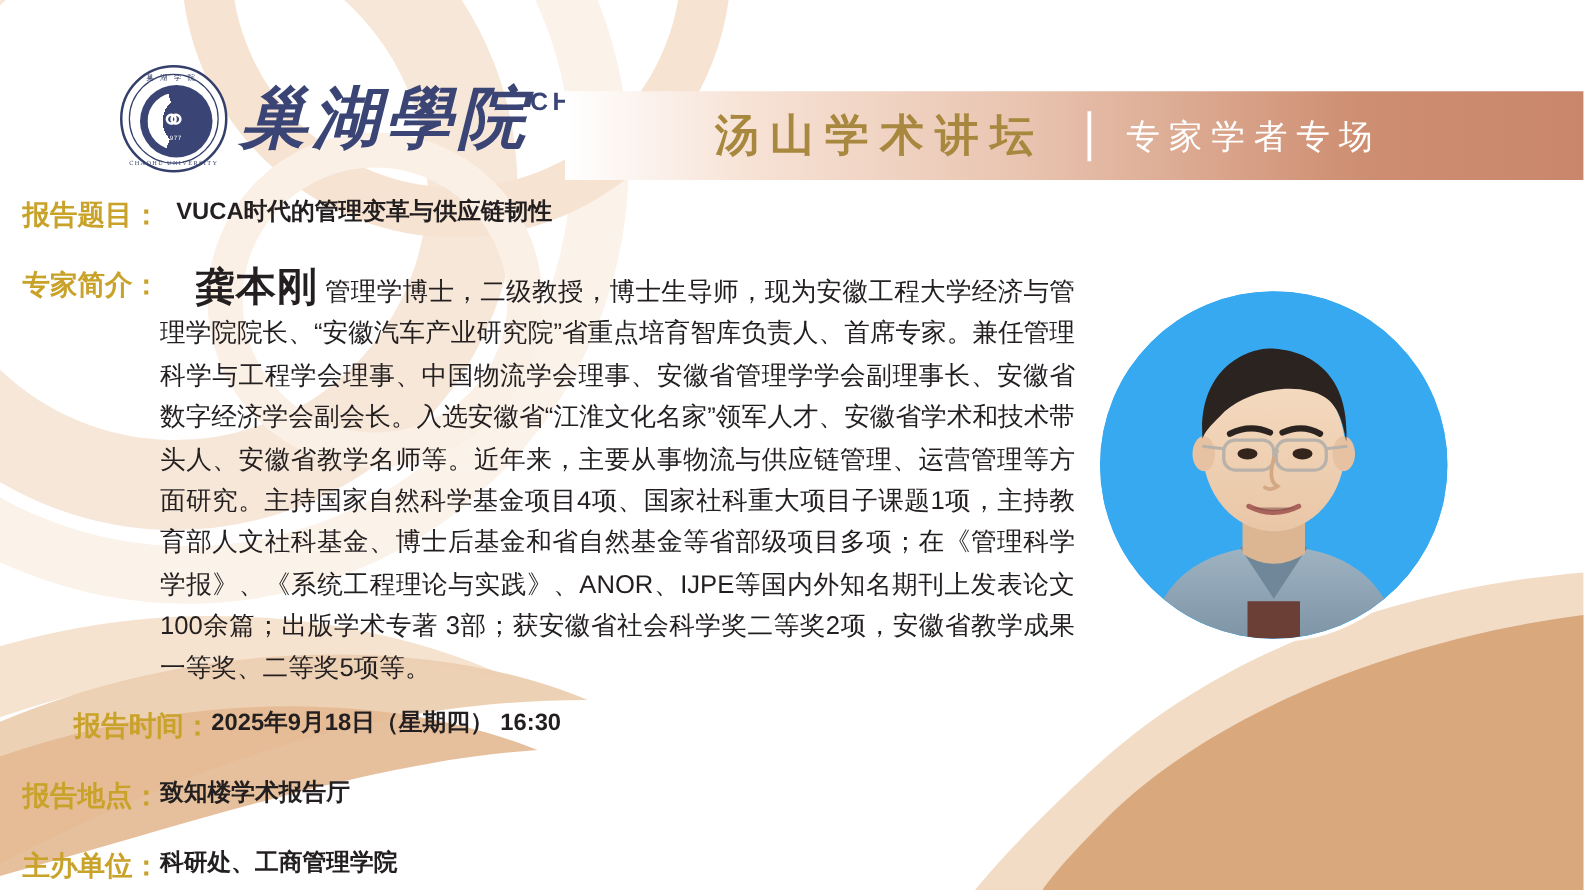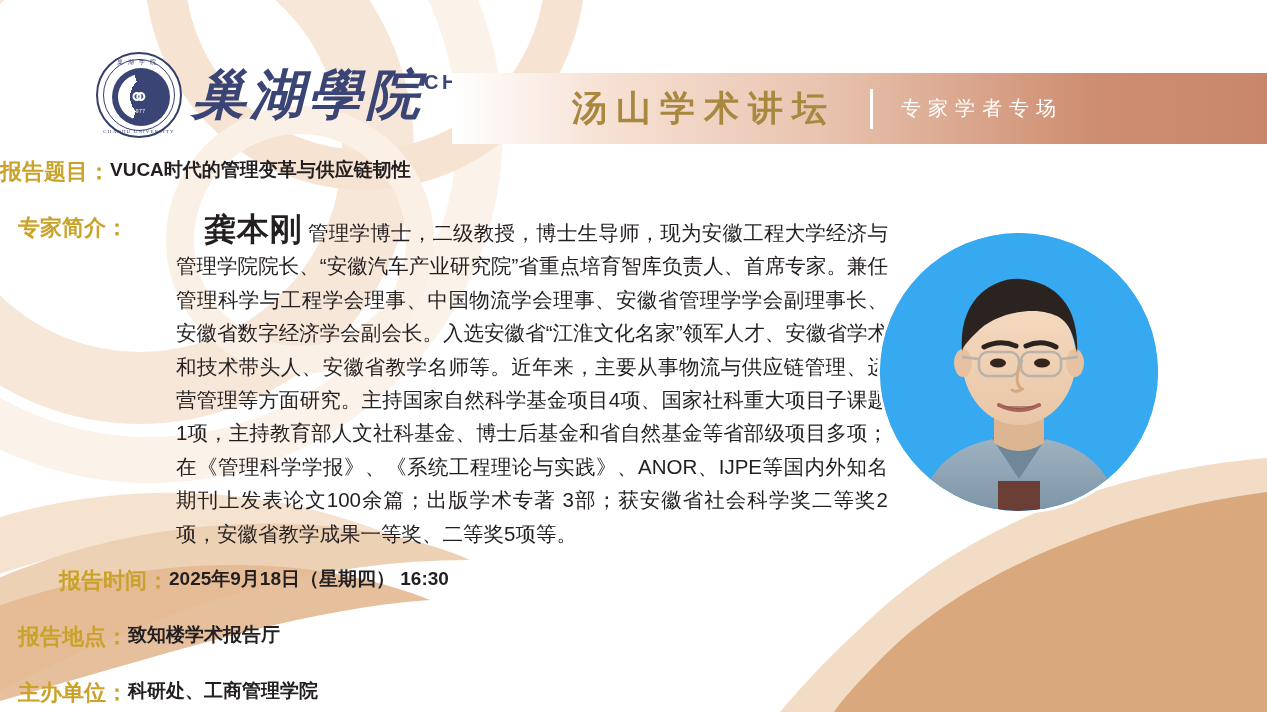--- a/index.html
+++ b/index.html
@@ -121,21 +121,21 @@
     font-family: "Liberation Sans", sans-serif;
   }
   #banner-divider {
     width: 3px; height: 40px;
     background: #ffffff;
     margin: 0 28px 0 34px;
     flex: 0 0 auto;
   }
   #banner-sub {
     font-family: "Liberation Serif", "DejaVu Serif", serif;
-    font-size: 20px;
+    font-size: 27px;
     color: #ffffff;
     letter-spacing: 7px;
     white-space: nowrap;
   }
 
   
   .row { position: absolute; display: flex; align-items: flex-start; }
   .label {
     color: #c9a22a;
     font-size: 22px;
@@ -145,23 +145,23 @@
     line-height: 1.35;
   }
   .value {
     color: #231f20;
     font-size: 19px;
     font-weight: bold;
     white-space: nowrap;
     line-height: 1.35;
   }
 
-  #row-title { left: 0; top: 157px; }
-
-  #row-bio { left: 18px; top: 213px; width: 870px; gap: 48px; }
+  #row-title { left: 18px; top: 157px; gap: 13px; }
+
+  #row-bio { left: 18px; top: 213px; width: 870px; }
   #bio-body {
     width: 732px;
     font-size: 20.5px;
     line-height: 33.4px;
     color: #231f20;
     text-align: justify;
     text-justify: inter-character;
     font-weight: normal;
   }
   #bio-body .name {

